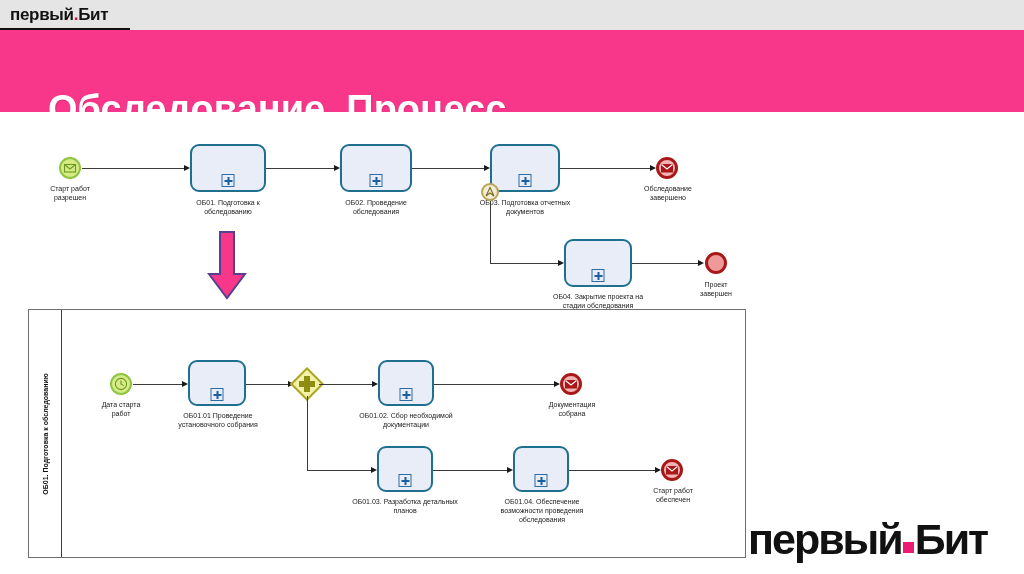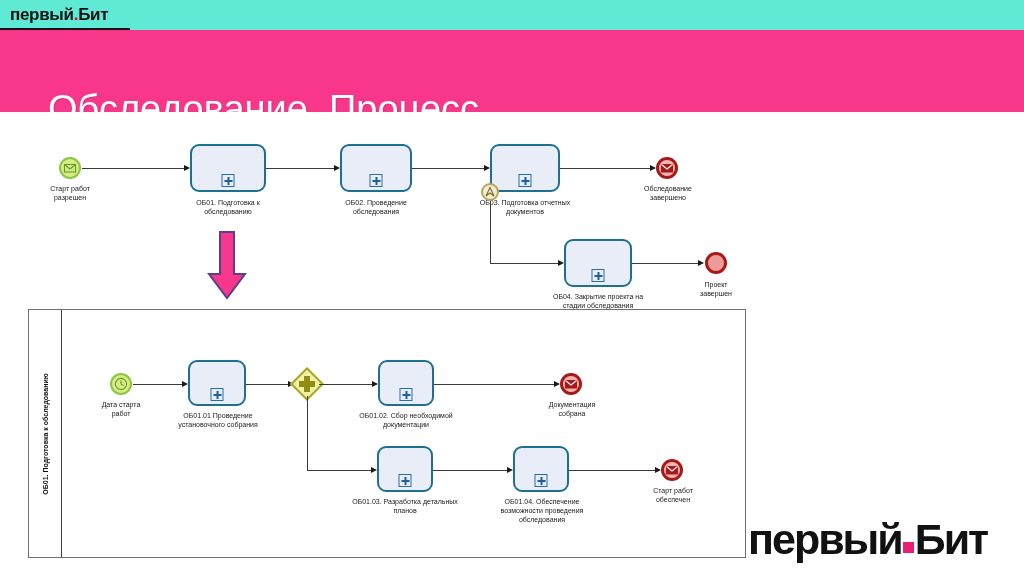--- a/index.html
+++ b/index.html
@@ -11,21 +11,21 @@
     position: relative;
     overflow: hidden;
     font-family: "Liberation Sans", sans-serif;
     color: #222;
   }
 
   
   #header-logo-bar {
     position: absolute; left: 0; top: 0;
     width: 1024px; height: 30px;
-    background: #5eead4;
+    background: #e5e5e5;
   }
   .logo-small {
     position: absolute; left: 10px; top: 5px;
     font-weight: bold;
     font-size: 17px;
     letter-spacing: -0.3px;
     line-height: 20px;
     color: #111111;
     white-space: nowrap;
   }
@@ -35,21 +35,21 @@
     width: 130px; height: 2px; background: #111;
   }
 
   #title-bar {
     position: absolute; left: 0; top: 30px;
     width: 1024px; height: 82px;
     background: #f8368a;
   }
   #page-title {
     position: absolute; left: 48px; top: 58px;
-    font-size: 38px; font-weight: normal; color: #ffffff;
+    font-size: 38px; font-weight: bold; color: #ffffff;
     letter-spacing: 0px;
     text-shadow: 1px 1px 1px rgba(0,0,0,0.10);
     white-space: nowrap;
   }
 
   
   #diagram-canvas {
     position: absolute; left: 0; top: 112px;
     width: 1024px; height: 462px;
     background: #ffffff;

